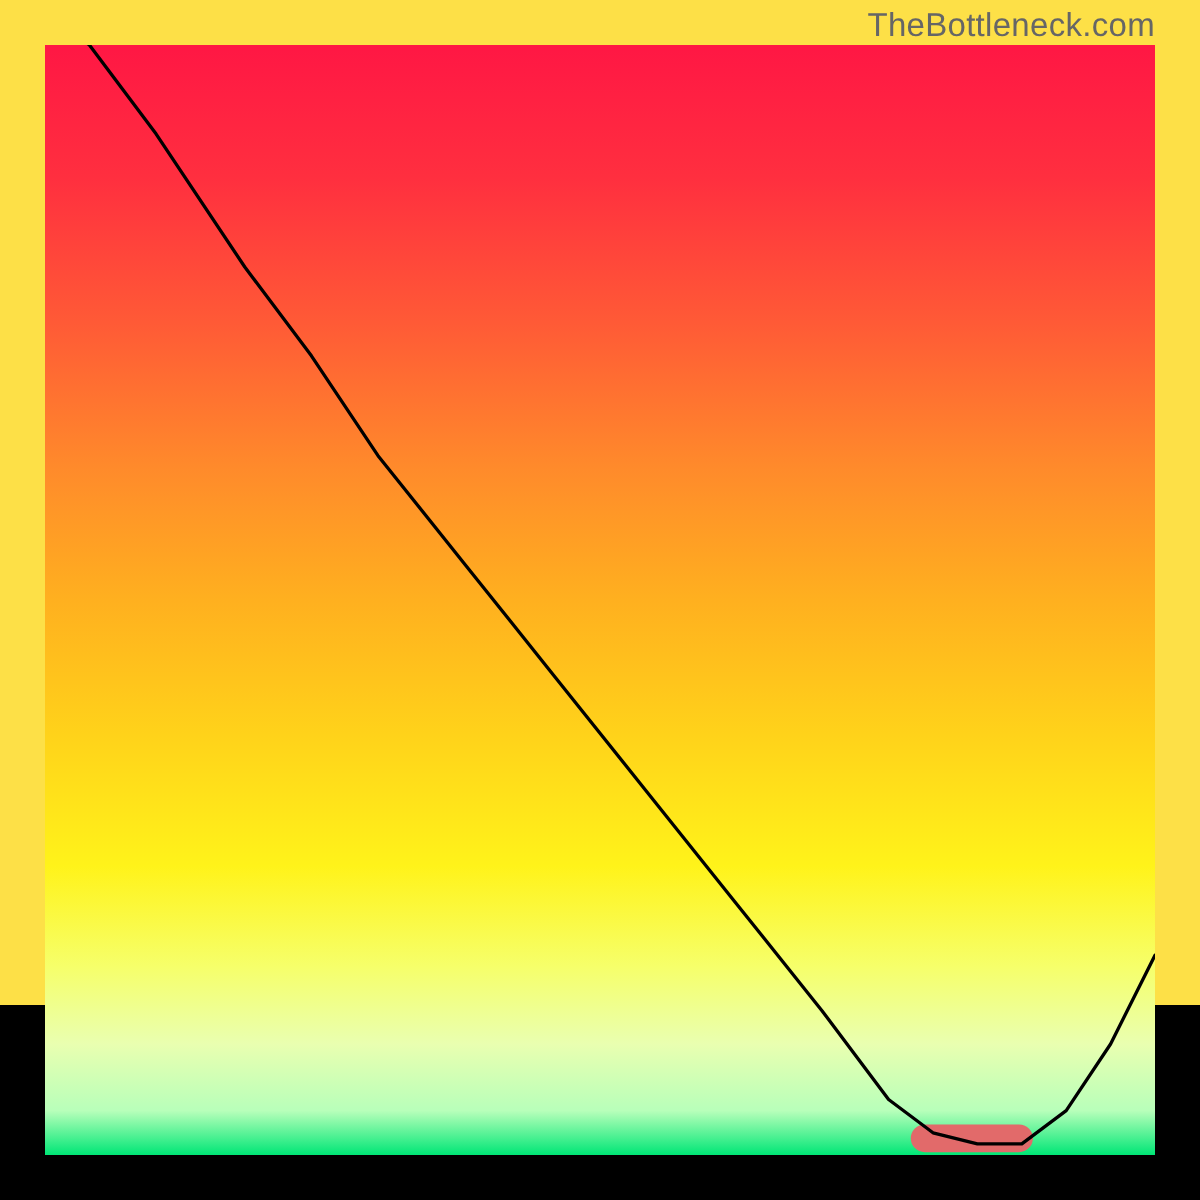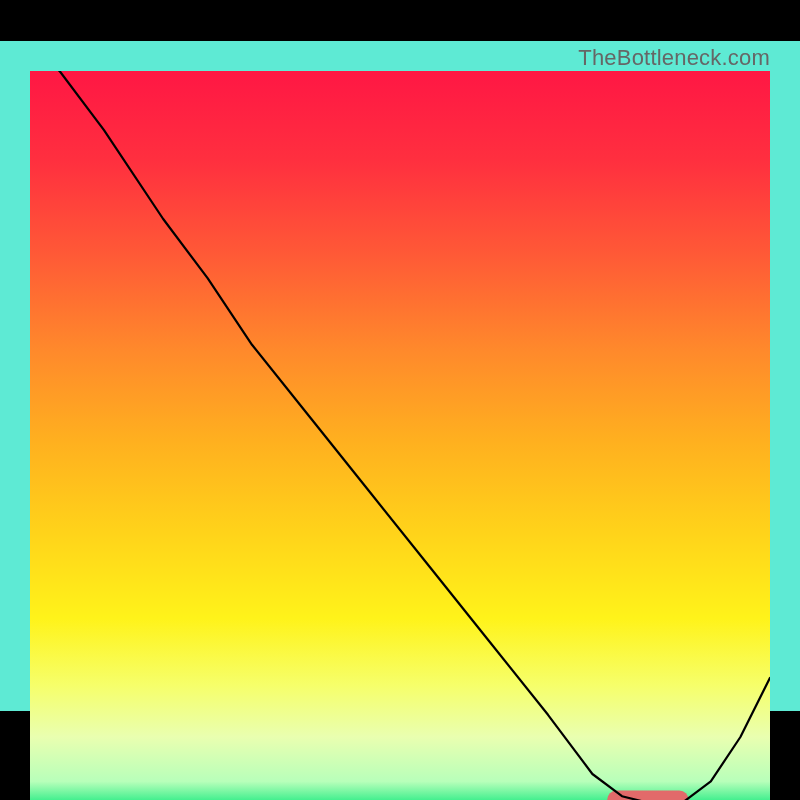--- a/index.html
+++ b/index.html
@@ -8,22 +8,21 @@
     width: 800px;
     height: 800px;
     background: #000;
     overflow: hidden;
     font-family: Arial, Helvetica, sans-serif;
   }
   .frame {
     position: absolute;
     left: 0; top: 0;
     width: 800px; height: 670px;
-    background: #5eead4;
-    margin-top: 41px;
+    background: #fde047;
   }
   .plot-area {
     position: absolute;
     left: 30px;
     top: 30px;
     width: 740px;
     height: 740px;
     overflow: hidden;
   }
   .watermark {

